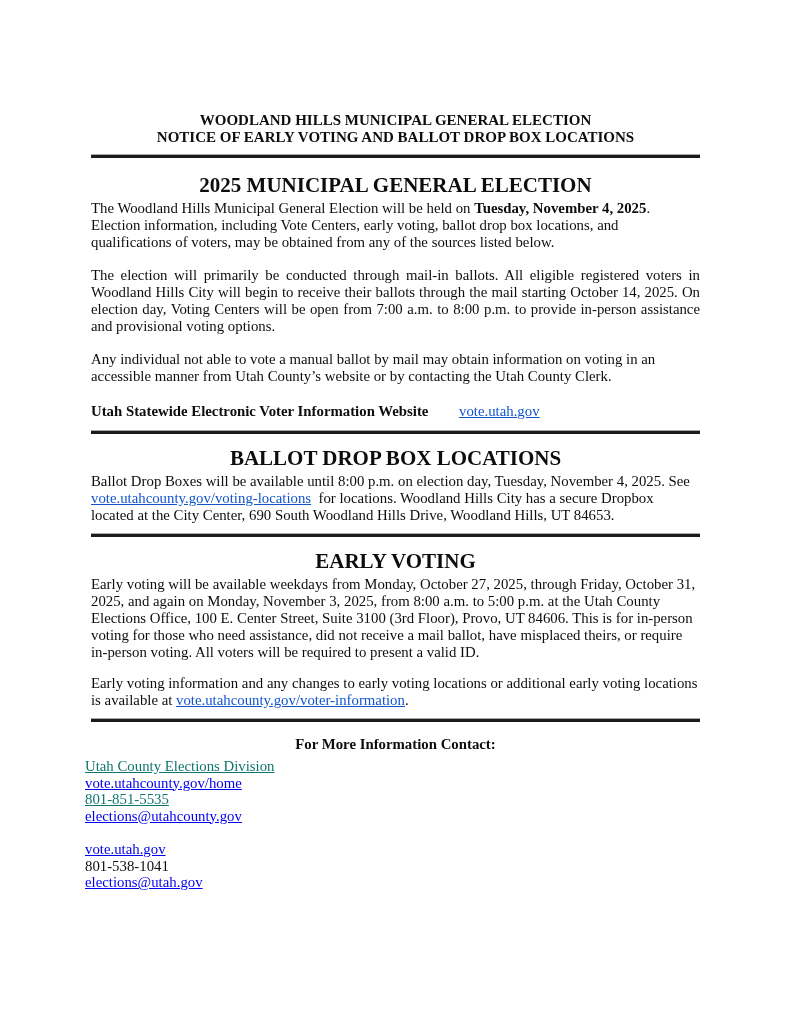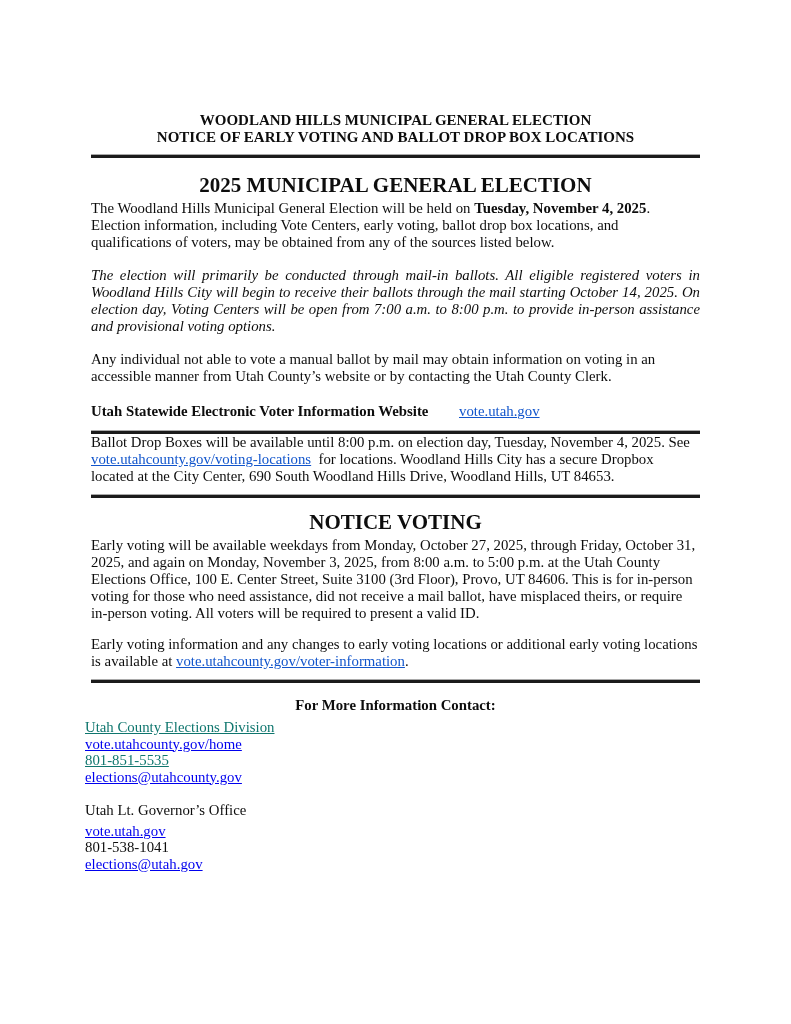--- a/index.html
+++ b/index.html
@@ -29,21 +29,21 @@
     margin-top:8px;
   }
   .section-heading{
     text-align:center;
     font-weight:bold;
     font-size:21px;
     margin-top:16px;
     margin-bottom:6px;
   }
   .para{margin:0 0 16px 0;}
-  .para.justified{text-align:justify;font-style:italic;}
+  .para.justified{text-align:justify;}
   .b{font-weight:bold;}
   a.blink{
     color:var(--body-link,#1155CC);
     text-decoration:underline;
     cursor:pointer;
   }
   a.clink{
     color:var(--contact-link,#0000EE);
     text-decoration:underline;
     cursor:pointer;
@@ -86,37 +86,37 @@
   <p class="para"><span>The Woodland Hills Municipal General Election will be held on </span><span class="b">Tuesday, November 4, 2025</span><span>. Election information, including Vote Centers, early voting, ballot drop box locations, and qualifications of voters, may be obtained from any of the sources listed below.</span></p>
   <p class="para justified">The election will primarily be conducted through mail-in ballots. All eligible registered voters in Woodland Hills City will begin to receive their ballots through the mail starting October 14, 2025. On election day, Voting Centers will be open from 7:00 a.m. to 8:00 p.m. to provide in-person assistance and provisional voting options.</p>
   <p class="para">Any individual not able to vote a manual ballot by mail may obtain information on voting in an accessible manner from Utah County’s website or by contacting the Utah County Clerk.</p>
 
   <div class="site-line">
     <span class="b">Utah Statewide Electronic Voter Information Website</span>
     <a class="blink tab-link">vote.utah.gov</a>
   </div>
   <div class="rule"></div>
 
+  <div class="section-heading">BALLOT DROP BOX LOCATIONS</div>
   <p class="para" style="margin-bottom:9px;"><span>Ballot Drop Boxes will be available until 8:00 p.m. on election day, Tuesday, November 4, 2025. See </span><a class="blink">vote.utahcounty.gov/voting-locations</a><span> &nbsp;for locations. Woodland Hills City has a secure Dropbox located at the City Center, 690 South Woodland Hills Drive, Woodland Hills, UT 84653.</span></p>
   <div class="rule" style="margin-top:0;"></div>
 
-  <div class="section-heading">NOTICE VOTING</div>
+  <div class="section-heading">EARLY VOTING</div>
   <p class="para" style="margin-bottom:14px;">Early voting will be available weekdays from Monday, October 27, 2025, through Friday, October 31, 2025, and again on Monday, November 3, 2025, from 8:00 a.m. to 5:00 p.m. at the Utah County Elections Office, 100 E. Center Street, Suite 3100 (3rd Floor), Provo, UT 84606. This is for in-person voting for those who need assistance, did not receive a mail ballot, have misplaced theirs, or require in-person voting. All voters will be required to present a valid ID.</p>
   <p class="para" style="margin-bottom:9px;"><span>Early voting information and any changes to early voting locations or additional early voting locations is available at </span><a class="blink">vote.utahcounty.gov/voter-information</a><span>.</span></p>
   <div class="rule" style="margin-top:0;"></div>
 
   <div class="contact-heading">For More Information Contact:</div>
 
   <div class="contact-block">
     <div class="contact-line"><span class="u-black">Utah County Elections Division</span></div>
     <div class="contact-line"><a class="clink">vote.utahcounty.gov/home</a></div>
     <div class="contact-line"><span class="u-black">801-851-5535</span></div>
     <div class="contact-line"><a class="clink">elections@utahcounty.gov</a></div>
   </div>
 
   <div class="contact-block">
-    <div class="contact-line org-name-gap">Utah Lt. Governor’s Office</div>
     <div class="contact-line"><a class="clink">vote.utah.gov</a></div>
     <div class="contact-line"><span>801-538-1041</span></div>
     <div class="contact-line"><a class="clink">elections@utah.gov</a></div>
   </div>
 
 </div>
 
 </body></html>

